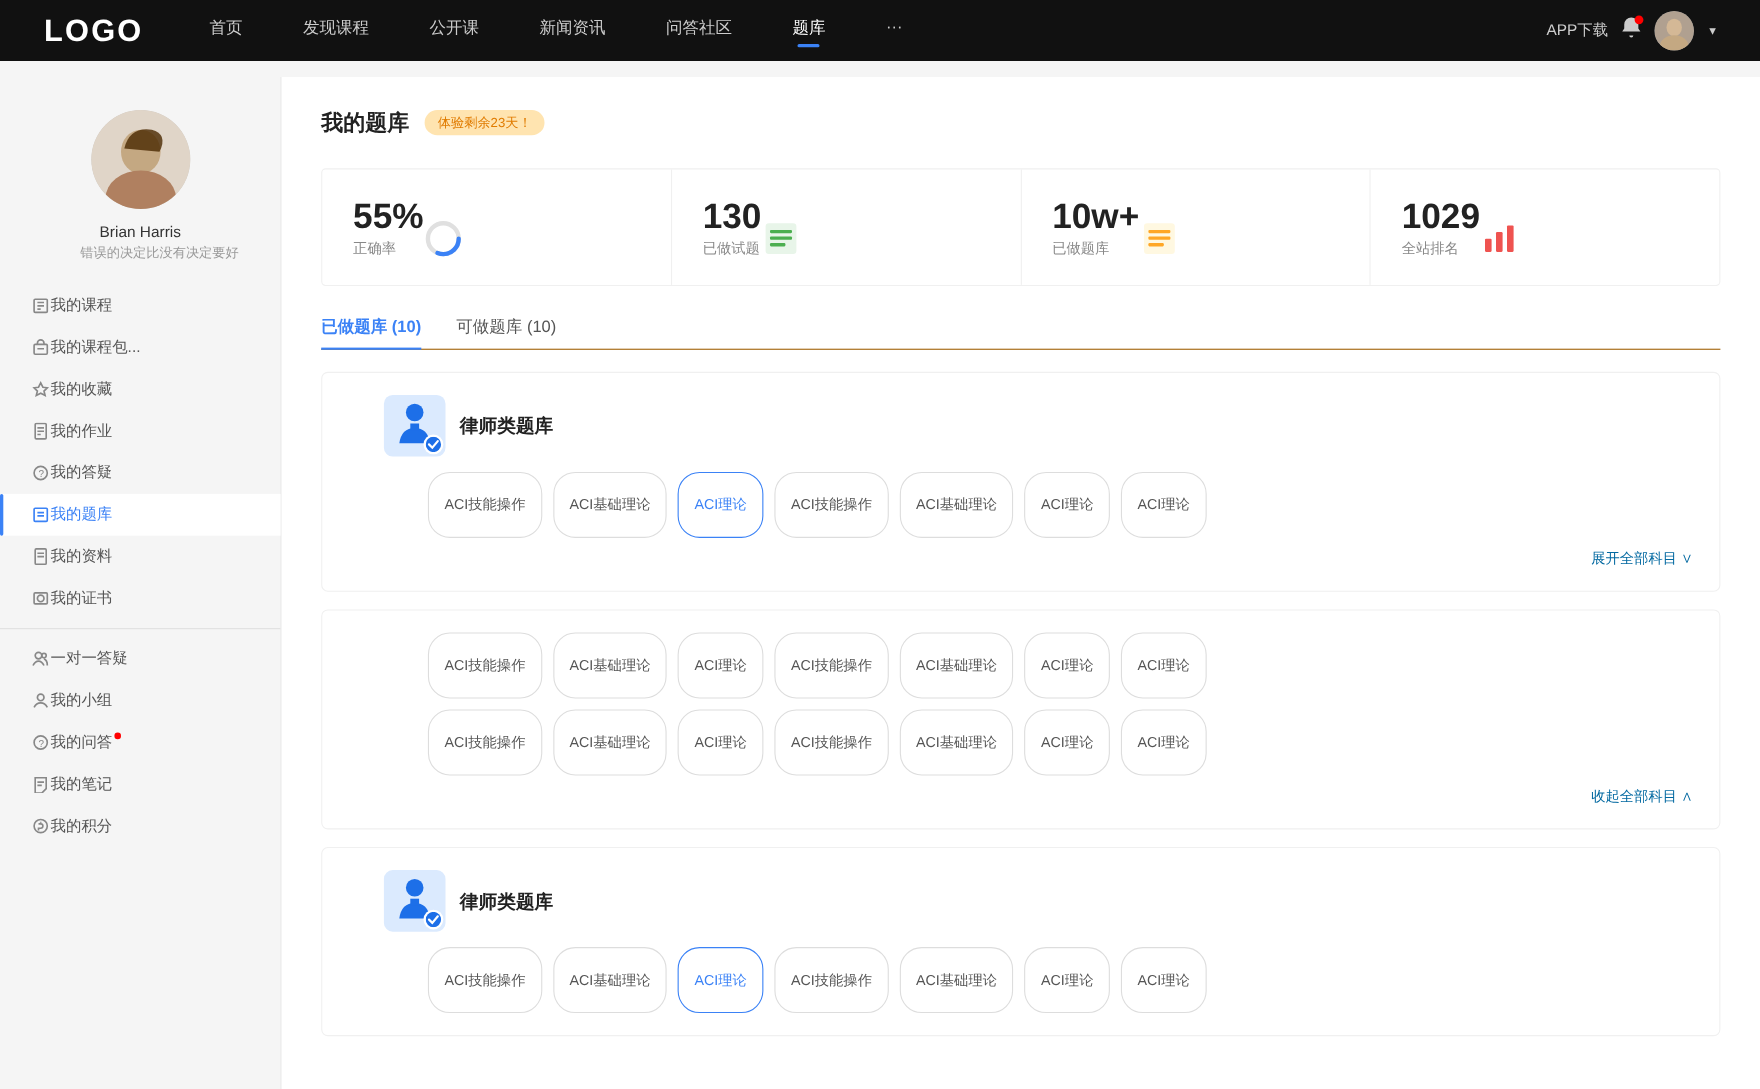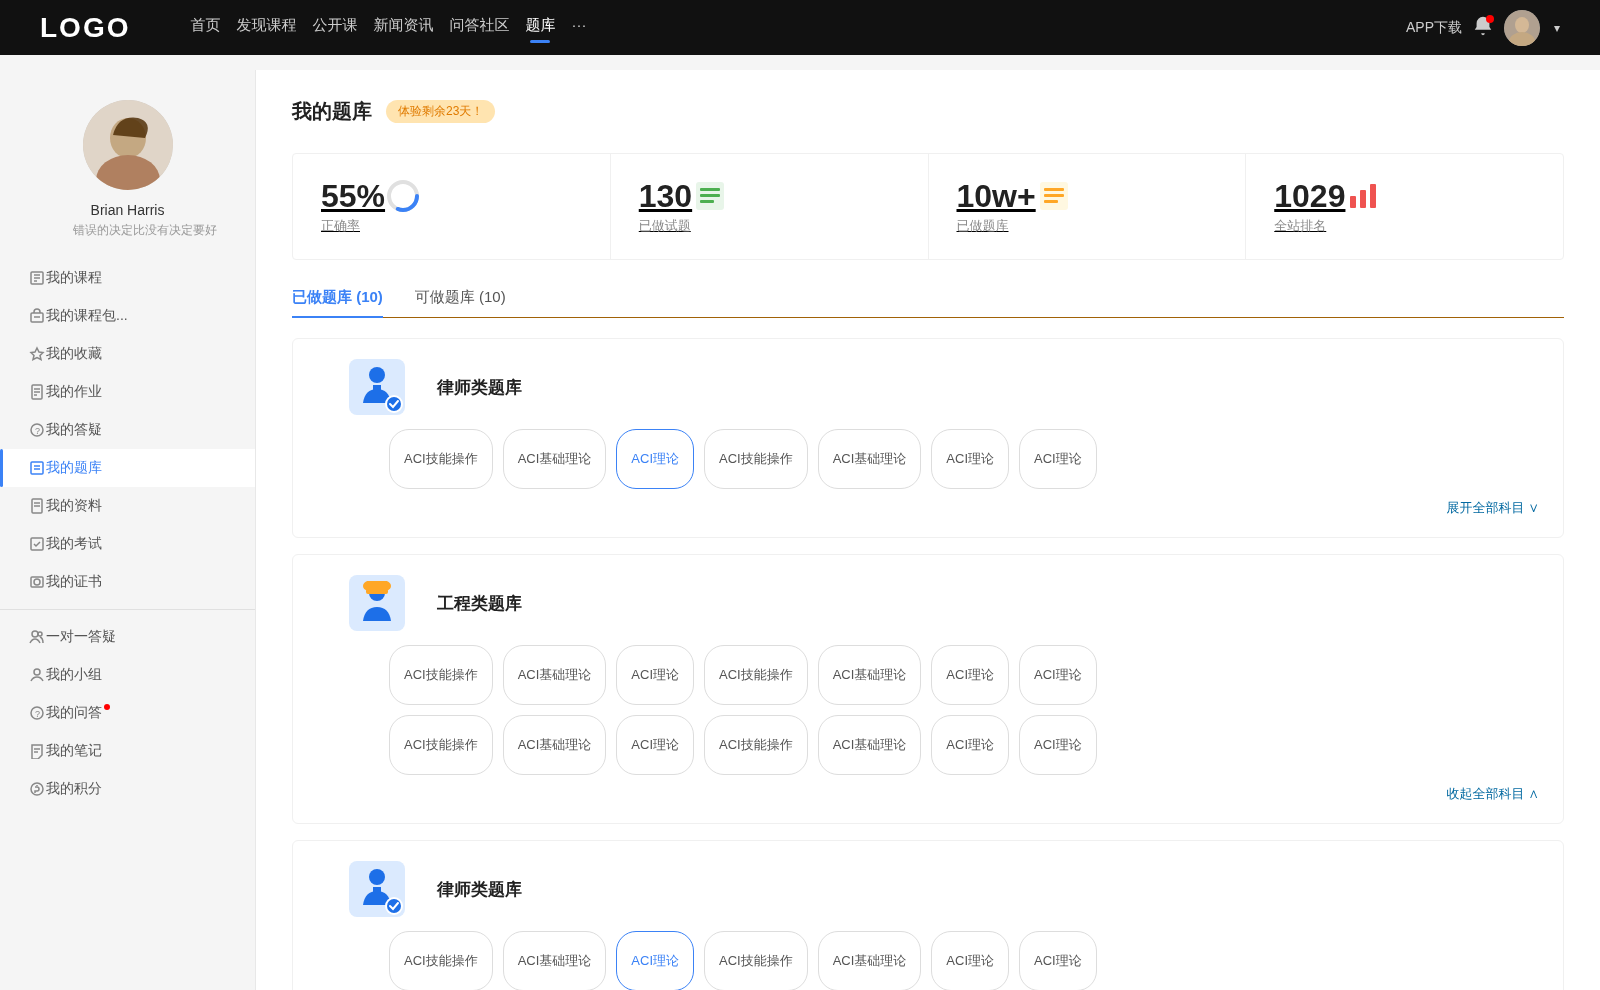--- a/index.html
+++ b/index.html
@@ -4,21 +4,21 @@
   <style>
     * { margin: 0; padding: 0; box-sizing: border-box; }
     body { font-family: "PingFang SC", "Microsoft YaHei", Arial, sans-serif; background: #f5f5f5; width: 1600px; min-height: 990px; overflow-x: hidden; }
 
     
     .navbar {
       width: 100%; height: 55px; background: #111; display: flex; align-items: center;
       padding: 0 40px; position: fixed; top: 0; left: 0; z-index: 100;
     }
     .navbar-logo { color: #fff; font-size: 28px; font-weight: bold; letter-spacing: 2px; margin-right: 60px; }
-    .navbar-menu { display: flex; gap: 16px; flex: 1; }
+    .navbar-menu { display: flex; gap: 55px; flex: 1; }
     .navbar-menu-item { color: #ccc; font-size: 15px; cursor: pointer; position: relative; padding-bottom: 4px; }
     .navbar-menu-item.active { color: #fff; }
     .navbar-menu-item.active::after { content: ''; position: absolute; bottom: -4px; left: 50%; transform: translateX(-50%); width: 20px; height: 3px; background: #3b82f6; border-radius: 2px; }
     .navbar-right { display: flex; align-items: center; gap: 10px; }
     .navbar-app-download { color: #ccc; font-size: 14px; cursor: pointer; }
     .navbar-bell { position: relative; cursor: pointer; }
     .navbar-bell svg { width: 22px; height: 22px; fill: #ccc; }
     .bell-dot { position: absolute; top: 0; right: 0; width: 8px; height: 8px; background: red; border-radius: 50%; }
     .navbar-avatar { width: 36px; height: 36px; border-radius: 50%; background: #888; overflow: hidden; cursor: pointer; display: flex; align-items: center; justify-content: center; }
     .navbar-avatar-chevron { color: #ccc; font-size: 12px; cursor: pointer; margin-left: 4px; }
@@ -45,35 +45,35 @@
     .sidebar-item-dot { width: 6px; height: 6px; background: red; border-radius: 50%; margin-left: 2px; flex-shrink: 0; }
 
     
     .main-content { flex: 1; background: #fff; padding: 28px 36px; overflow-y: auto; }
     .page-title-row { display: flex; align-items: center; gap: 14px; margin-bottom: 28px; }
     .page-title { font-size: 20px; font-weight: 600; color: #222; }
     .trial-badge { background: #ffe4b0; color: #e07b00; font-size: 12px; padding: 3px 12px; border-radius: 20px; }
 
     
     .stats-row { display: flex; gap: 0; margin-bottom: 28px; border: 1px solid #f0f0f0; border-radius: 4px; }
-    .stat-item { flex: 1; display: flex; align-items: flex-start; gap: 0; padding: 24px 28px; border-right: 1px solid #f0f0f0; text-decoration: underline; }
+    .stat-item { flex: 1; display: flex; align-items: flex-end; gap: 0; padding: 24px 28px; border-right: 1px solid #f0f0f0; }
     .stat-item:last-child { border-right: none; }
     .stat-number { font-size: 32px; font-weight: 600; color: #222; }
     .stat-label { font-size: 13px; color: #888; margin-top: 2px; }
     .stat-icon { width: 36px; height: 36px; display: flex; align-items: center; justify-content: center; }
 
     
     .tabs-row { display: flex; gap: 32px; margin-bottom: 20px; border-bottom: 1px solid #a16207; }
     .tab { font-size: 15px; padding-bottom: 10px; cursor: pointer; color: #555; position: relative; }
     .tab.active { color: #3b82f6; font-weight: 600; }
     .tab.active::after { content: ''; position: absolute; bottom: -1px; left: 0; right: 0; height: 2px; background: #3b82f6; }
 
     
     .quiz-card { border: 1px solid #f0f0f0; border-radius: 6px; margin-bottom: 16px; padding: 20px 24px; }
-    .quiz-card-header { display: flex; align-items: center; gap: 32px; margin-bottom: 14px; padding-left: 32px; }
+    .quiz-card-header { display: flex; align-items: center; gap: 13px; margin-bottom: 14px; padding-left: 32px; }
     .quiz-card-title { font-size: 17px; font-weight: 600; color: #222; }
     .quiz-tags { display: flex; flex-wrap: wrap; gap: 10px; margin-left: 72px; }
     .tag { font-size: 13px; color: #555; padding: 20px 14px; border: 1px solid #ddd; border-radius: 20px; cursor: pointer; white-space: nowrap; }
     .tag.active { color: #3b82f6; border-color: #3b82f6; }
     .quiz-card-footer { display: flex; justify-content: flex-end; margin-top: 10px; }
     .expand-link { font-size: 13px; color: #0369a1; cursor: pointer; }
 
     
     .quiz-tags-double { margin-left: 72px; }
     .quiz-tags-row { display: flex; flex-wrap: wrap; gap: 10px; margin-bottom: 10px; }
@@ -200,29 +200,20 @@
             <rect x="3" y="1" width="10" height="14" rx="1"></rect>
             <line x1="5" y1="5" x2="11" y2="5"></line>
             <line x1="5" y1="8" x2="11" y2="8"></line>
           </svg>
       </span>
       <span>我的资料</span>
     </div>
     <div class="sidebar-item">
       <span class="sidebar-item-icon">
         <svg viewBox="0 0 16 16" fill="none" stroke="#888" stroke-width="1.5">
-            <rect x="2" y="2" width="12" height="12" rx="1"></rect>
-            <polyline points="5,8 7,10 11,6"></polyline>
-          </svg>
-      </span>
-      <span>我的考试</span>
-    </div>
-    <div class="sidebar-item">
-      <span class="sidebar-item-icon">
-        <svg viewBox="0 0 16 16" fill="none" stroke="#888" stroke-width="1.5">
             <rect x="2" y="3" width="12" height="10" rx="1"></rect>
             <circle cx="8" cy="8" r="3"></circle>
           </svg>
       </span>
       <span>我的证书</span>
     </div>
     <div class="sidebar-divider"></div>
     <div class="sidebar-item">
       <span class="sidebar-item-icon">
         <svg viewBox="0 0 16 16" fill="none" stroke="#888" stroke-width="1.5">
@@ -375,34 +366,20 @@
         <span class="tag">ACI基础理论</span>
         <span class="tag">ACI理论</span>
         <span class="tag">ACI理论</span>
       </div>
       <div class="quiz-card-footer">
         <span class="expand-link">展开全部科目 ∨</span>
       </div>
     </div>
 
     <div class="quiz-card">
-      <div class="quiz-card-header">
-        <div class="person-icon-wrap">
-          <div class="hardhat-icon-bg">
-            <svg width="38" height="44" viewBox="0 0 38 44">
-              <circle cx="19" cy="12" r="8" fill="#1d6fe8"></circle>
-              <path d="M5 40 Q7 26 19 26 Q31 26 33 40 Z" fill="#1d6fe8"></path>
-
-              <ellipse cx="19" cy="5" rx="14" ry="7" fill="#ffa726"></ellipse>
-              <rect x="8" y="8" width="22" height="5" rx="2" fill="#ffa726"></rect>
-            </svg>
-          </div>
-        </div>
-        <span class="quiz-card-title">工程类题库</span>
-      </div>
       <div class="quiz-tags-double">
         <div class="quiz-tags-row">
           <span class="tag">ACI技能操作</span>
           <span class="tag">ACI基础理论</span>
           <span class="tag">ACI理论</span>
           <span class="tag">ACI技能操作</span>
           <span class="tag">ACI基础理论</span>
           <span class="tag">ACI理论</span>
           <span class="tag">ACI理论</span>
         </div>

